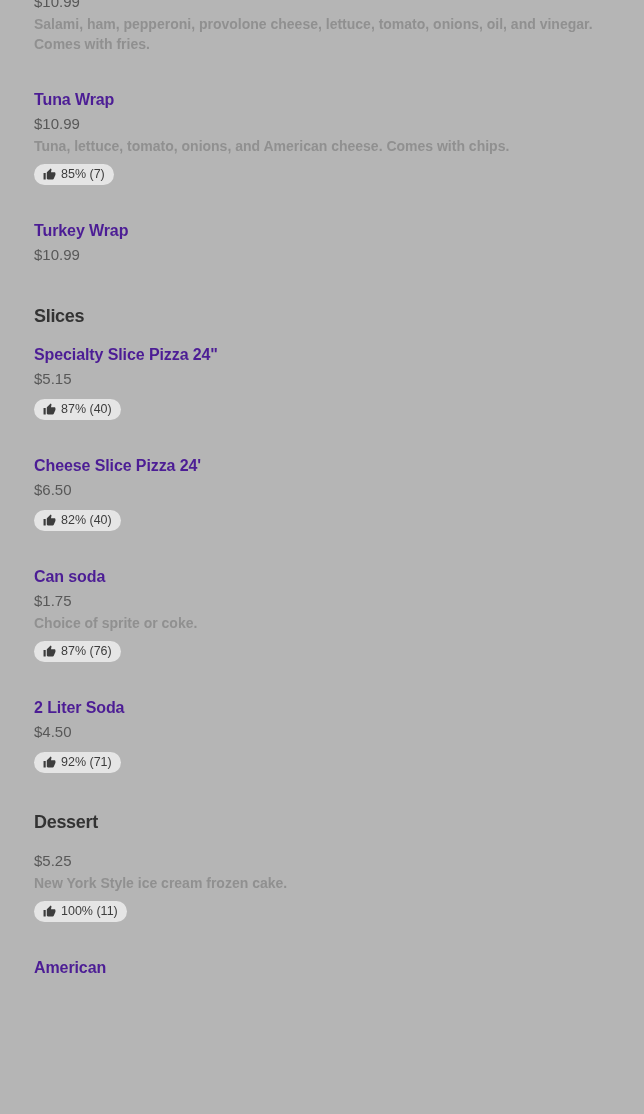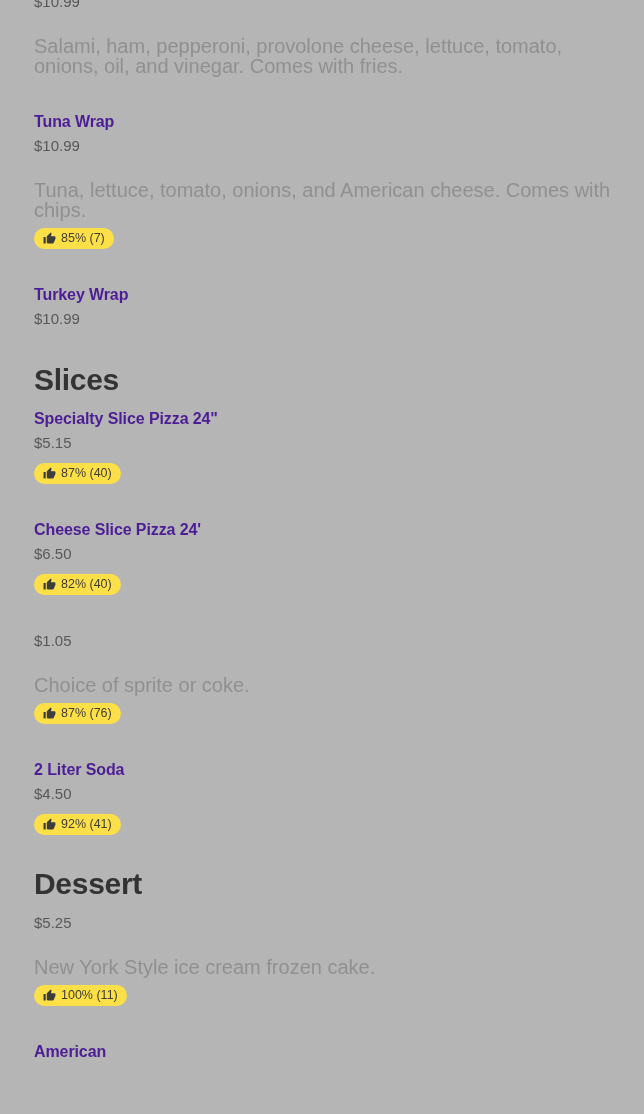--- a/index.html
+++ b/index.html
@@ -11,21 +11,21 @@
     height: 1114px;
     overflow: hidden;
     background: #b5b5b5;
     font-family: "Liberation Sans", "DejaVu Sans", sans-serif;
     -webkit-font-smoothing: antialiased;
   }
   .menu {
     padding: 0 26px 0 34px;
   }
   .section-heading {
-    font-size: 30px;
+    font-size: 18px;
     font-weight: 700;
     color: #333333;
     line-height: 30px;
     letter-spacing: -0.3px;
     margin: 16px 0 12px 0;
   }
   .menu-item {
     margin-bottom: 34px;
     cursor: pointer;
   }
@@ -39,34 +39,33 @@
     line-height: 24px;
     letter-spacing: -0.1px;
   }
   .item-price {
     font-size: 15px;
     font-weight: 400;
     color: #585858;
     line-height: 24px;
   }
   .item-desc {
-    font-size: 20px;
-    font-weight: 400;
+    font-size: 14px;
+    font-weight: 700;
     color: #909090;
     line-height: 20px;
     max-width: 580px;
     letter-spacing: 0;
-    margin-top: 22px;
   }
   .rating-badge {
     display: inline-flex;
     align-items: center;
     gap: 5px;
     margin-top: 8px;
-    background: #fde047;
+    background: #e5e5e5;
     border-radius: 12px;
     padding: 4px 9px;
     font-size: 12.5px;
     line-height: 13px;
     color: #3d3d3d;
     justify-content: flex-end;
   }
   .rating-badge svg {
     width: 13px;
     height: 13px;
@@ -98,31 +97,31 @@
           <path d="M1 21h4V9H1v12zM23 10c0-1.1-.9-2-2-2h-6.31l.95-4.57.03-.32c0-.41-.17-.79-.44-1.06L14.17 1 7.59 7.59C7.22 7.95 7 8.45 7 9v10c0 1.1.9 2 2 2h9c.83 0 1.54-.5 1.84-1.22l3.02-7.05c.09-.23.14-.47.14-.73v-2z"></path>
         </svg>
         <span>87% (40)</span>
       </span></div>
     <div class="menu-item"><div class="item-name">Cheese Slice Pizza 24'</div><div class="item-price">$6.50</div><span class="rating-badge">
         <svg viewBox="0 0 24 24">
           <path d="M1 21h4V9H1v12zM23 10c0-1.1-.9-2-2-2h-6.31l.95-4.57.03-.32c0-.41-.17-.79-.44-1.06L14.17 1 7.59 7.59C7.22 7.95 7 8.45 7 9v10c0 1.1.9 2 2 2h9c.83 0 1.54-.5 1.84-1.22l3.02-7.05c.09-.23.14-.47.14-.73v-2z"></path>
         </svg>
         <span>82% (40)</span>
       </span></div>
-    <div class="menu-item"><div class="item-price">$1.05</div><div class="item-desc">Choice of sprite or coke.</div><span class="rating-badge">
+    <div class="menu-item"><div class="item-name">Can soda</div><div class="item-price">$1.75</div><div class="item-desc">Choice of sprite or coke.</div><span class="rating-badge">
         <svg viewBox="0 0 24 24">
           <path d="M1 21h4V9H1v12zM23 10c0-1.1-.9-2-2-2h-6.31l.95-4.57.03-.32c0-.41-.17-.79-.44-1.06L14.17 1 7.59 7.59C7.22 7.95 7 8.45 7 9v10c0 1.1.9 2 2 2h9c.83 0 1.54-.5 1.84-1.22l3.02-7.05c.09-.23.14-.47.14-.73v-2z"></path>
         </svg>
         <span>87% (76)</span>
       </span></div>
     <div class="menu-item"><div class="item-name">2 Liter Soda</div><div class="item-price">$4.50</div><span class="rating-badge">
         <svg viewBox="0 0 24 24">
           <path d="M1 21h4V9H1v12zM23 10c0-1.1-.9-2-2-2h-6.31l.95-4.57.03-.32c0-.41-.17-.79-.44-1.06L14.17 1 7.59 7.59C7.22 7.95 7 8.45 7 9v10c0 1.1.9 2 2 2h9c.83 0 1.54-.5 1.84-1.22l3.02-7.05c.09-.23.14-.47.14-.73v-2z"></path>
         </svg>
-        <span>92% (41)</span>
+        <span>92% (71)</span>
       </span></div>
     <h2 class="section-heading">Dessert</h2>
     <div class="menu-item"><div class="item-price">$5.25</div><div class="item-desc">New York Style ice cream frozen cake.</div><span class="rating-badge">
         <svg viewBox="0 0 24 24">
           <path d="M1 21h4V9H1v12zM23 10c0-1.1-.9-2-2-2h-6.31l.95-4.57.03-.32c0-.41-.17-.79-.44-1.06L14.17 1 7.59 7.59C7.22 7.95 7 8.45 7 9v10c0 1.1.9 2 2 2h9c.83 0 1.54-.5 1.84-1.22l3.02-7.05c.09-.23.14-.47.14-.73v-2z"></path>
         </svg>
         <span>100% (11)</span>
       </span></div>
     <div class="menu-item">
       <div class="item-name">American</div>

